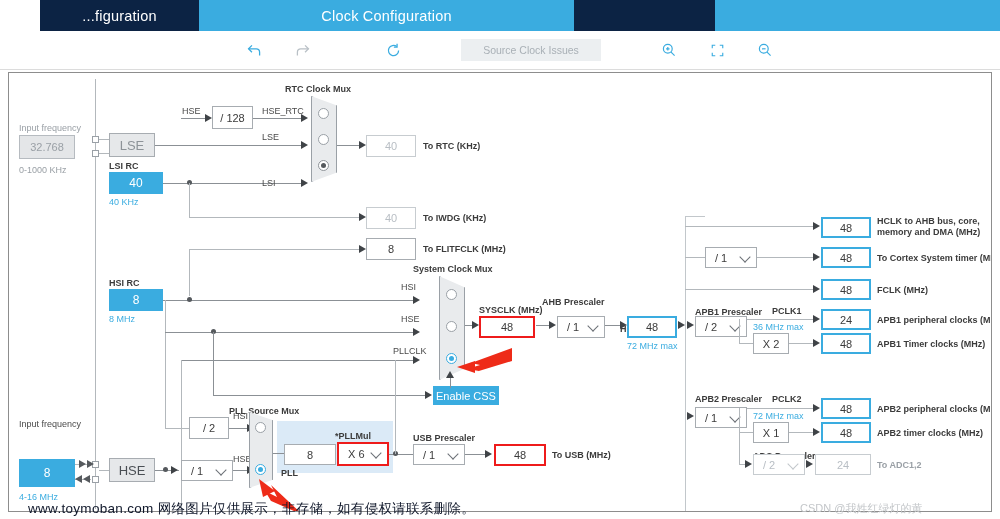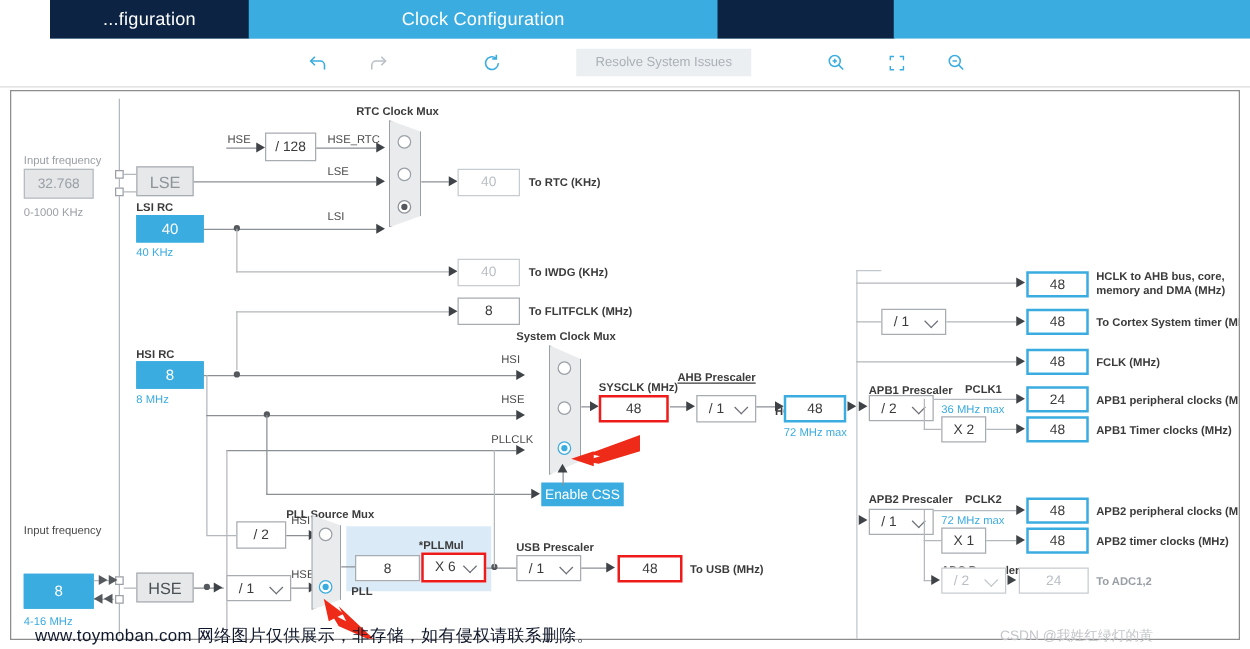--- a/index.html
+++ b/index.html
@@ -256,21 +256,21 @@
   </svg>
 </div>
 <div class="tb-icon" style="left:382px;">
   <svg width="17" height="17" viewBox="0 0 20 20" fill="none" stroke="#3aace0" stroke-width="1.5">
     <path d="M16 10 a6 6 0 1 1 -2.2 -4.6"></path>
       <path d="M14.2 2.2 L14.2 6 L10.4 6"></path>
   </svg>
 </div>
 
 <div id="resolve-btn">
-  <span>Resolve System Issues</span>
+  <span>Source Clock Issues</span>
 </div>
 
 <div class="tb-icon" style="left:658px;">
   <svg width="16" height="16" viewBox="0 0 20 20" fill="none" stroke="#3aace0" stroke-width="1.5">
     <circle cx="8.5" cy="8.5" r="5.5"></circle>
       <path d="M12.6 12.6 L17 17"></path>
     <path d="M6.3 8.5 H10.7 M8.5 6.3 V10.7"></path>
   </svg>
 </div>
 <div class="tb-icon" style="left:706px;">
@@ -335,21 +335,21 @@
   <div class="lbl" style="left:253px; top:33px;">HSE_RTC</div>
   <div class="wh" style="left:244px; top:45px; width:48px;"></div>
   <div class="arrow" style="left:292px; top:41px;"></div>
 
   <div class="lbl bold" style="left:276px; top:11px;">RTC Clock Mux</div>
   <div class="mux m3" style="left:302px; top:23px; width:26px; height:86px;"></div>
   <div class="radio" style="left:309px; top:35px;"></div>
   <div class="radio" style="left:309px; top:61px;"></div>
   <div class="radio grey-on" style="left:309px; top:87px;"></div>
   <div class="lbl" style="left:253px; top:59px;">LSE</div>
-  <div class="lbl" style="left:253px; top:95px;">LSI</div>
+  <div class="lbl" style="left:253px; top:105px;">LSI</div>
 
   <div class="wh" style="left:328px; top:72px; width:22px;"></div>
   <div class="arrow" style="left:350px; top:68px;"></div>
   <div class="vbox disabled" style="left:357px; top:62px; width:50px; height:22px;">
     <span>40</span>
   </div>
   <div class="lbl bold" style="left:414px; top:68px;">To RTC (KHz)</div>
 
   <div class="vbox disabled" style="left:357px; top:134px; width:50px; height:22px;">
     <span>40</span>
@@ -403,21 +403,21 @@
   <div class="arrow" style="left:416px; top:318px;"></div>
   <div class="wv" style="left:204px; top:259px; height:64px;"></div>
 
   <div class="lbl bold" style="left:470px; top:232px;">SYSCLK (MHz)</div>
   <div class="wh" style="left:456px; top:252px; width:8px;"></div>
   <div class="arrow" style="left:463px; top:248px;"></div>
   <div class="vbox red" style="left:470px; top:243px; width:56px; height:22px;">
     <span>48</span>
   </div>
 
-  <div class="lbl bold" style="left:533px; top:224px;text-decoration:underline;">AHB Prescaler</div>
+  <div class="lbl bold" style="left:533px; top:224px;">AHB Prescaler</div>
   <div class="wh" style="left:527px; top:252px; width:14px;"></div>
   <div class="arrow" style="left:540px; top:248px;"></div>
   <div class="sel" style="left:548px; top:243px; width:48px; height:22px;">
     <span>/ 1</span>
     <span class="chev"></span>
   </div>
 
   <div class="lbl bold" style="left:611px; top:232px;margin-top:19px;">HCLK (MHz)</div>
   <div class="wh" style="left:596px; top:252px; width:16px;"></div>
   <div class="arrow" style="left:611px; top:248px;"></div>

